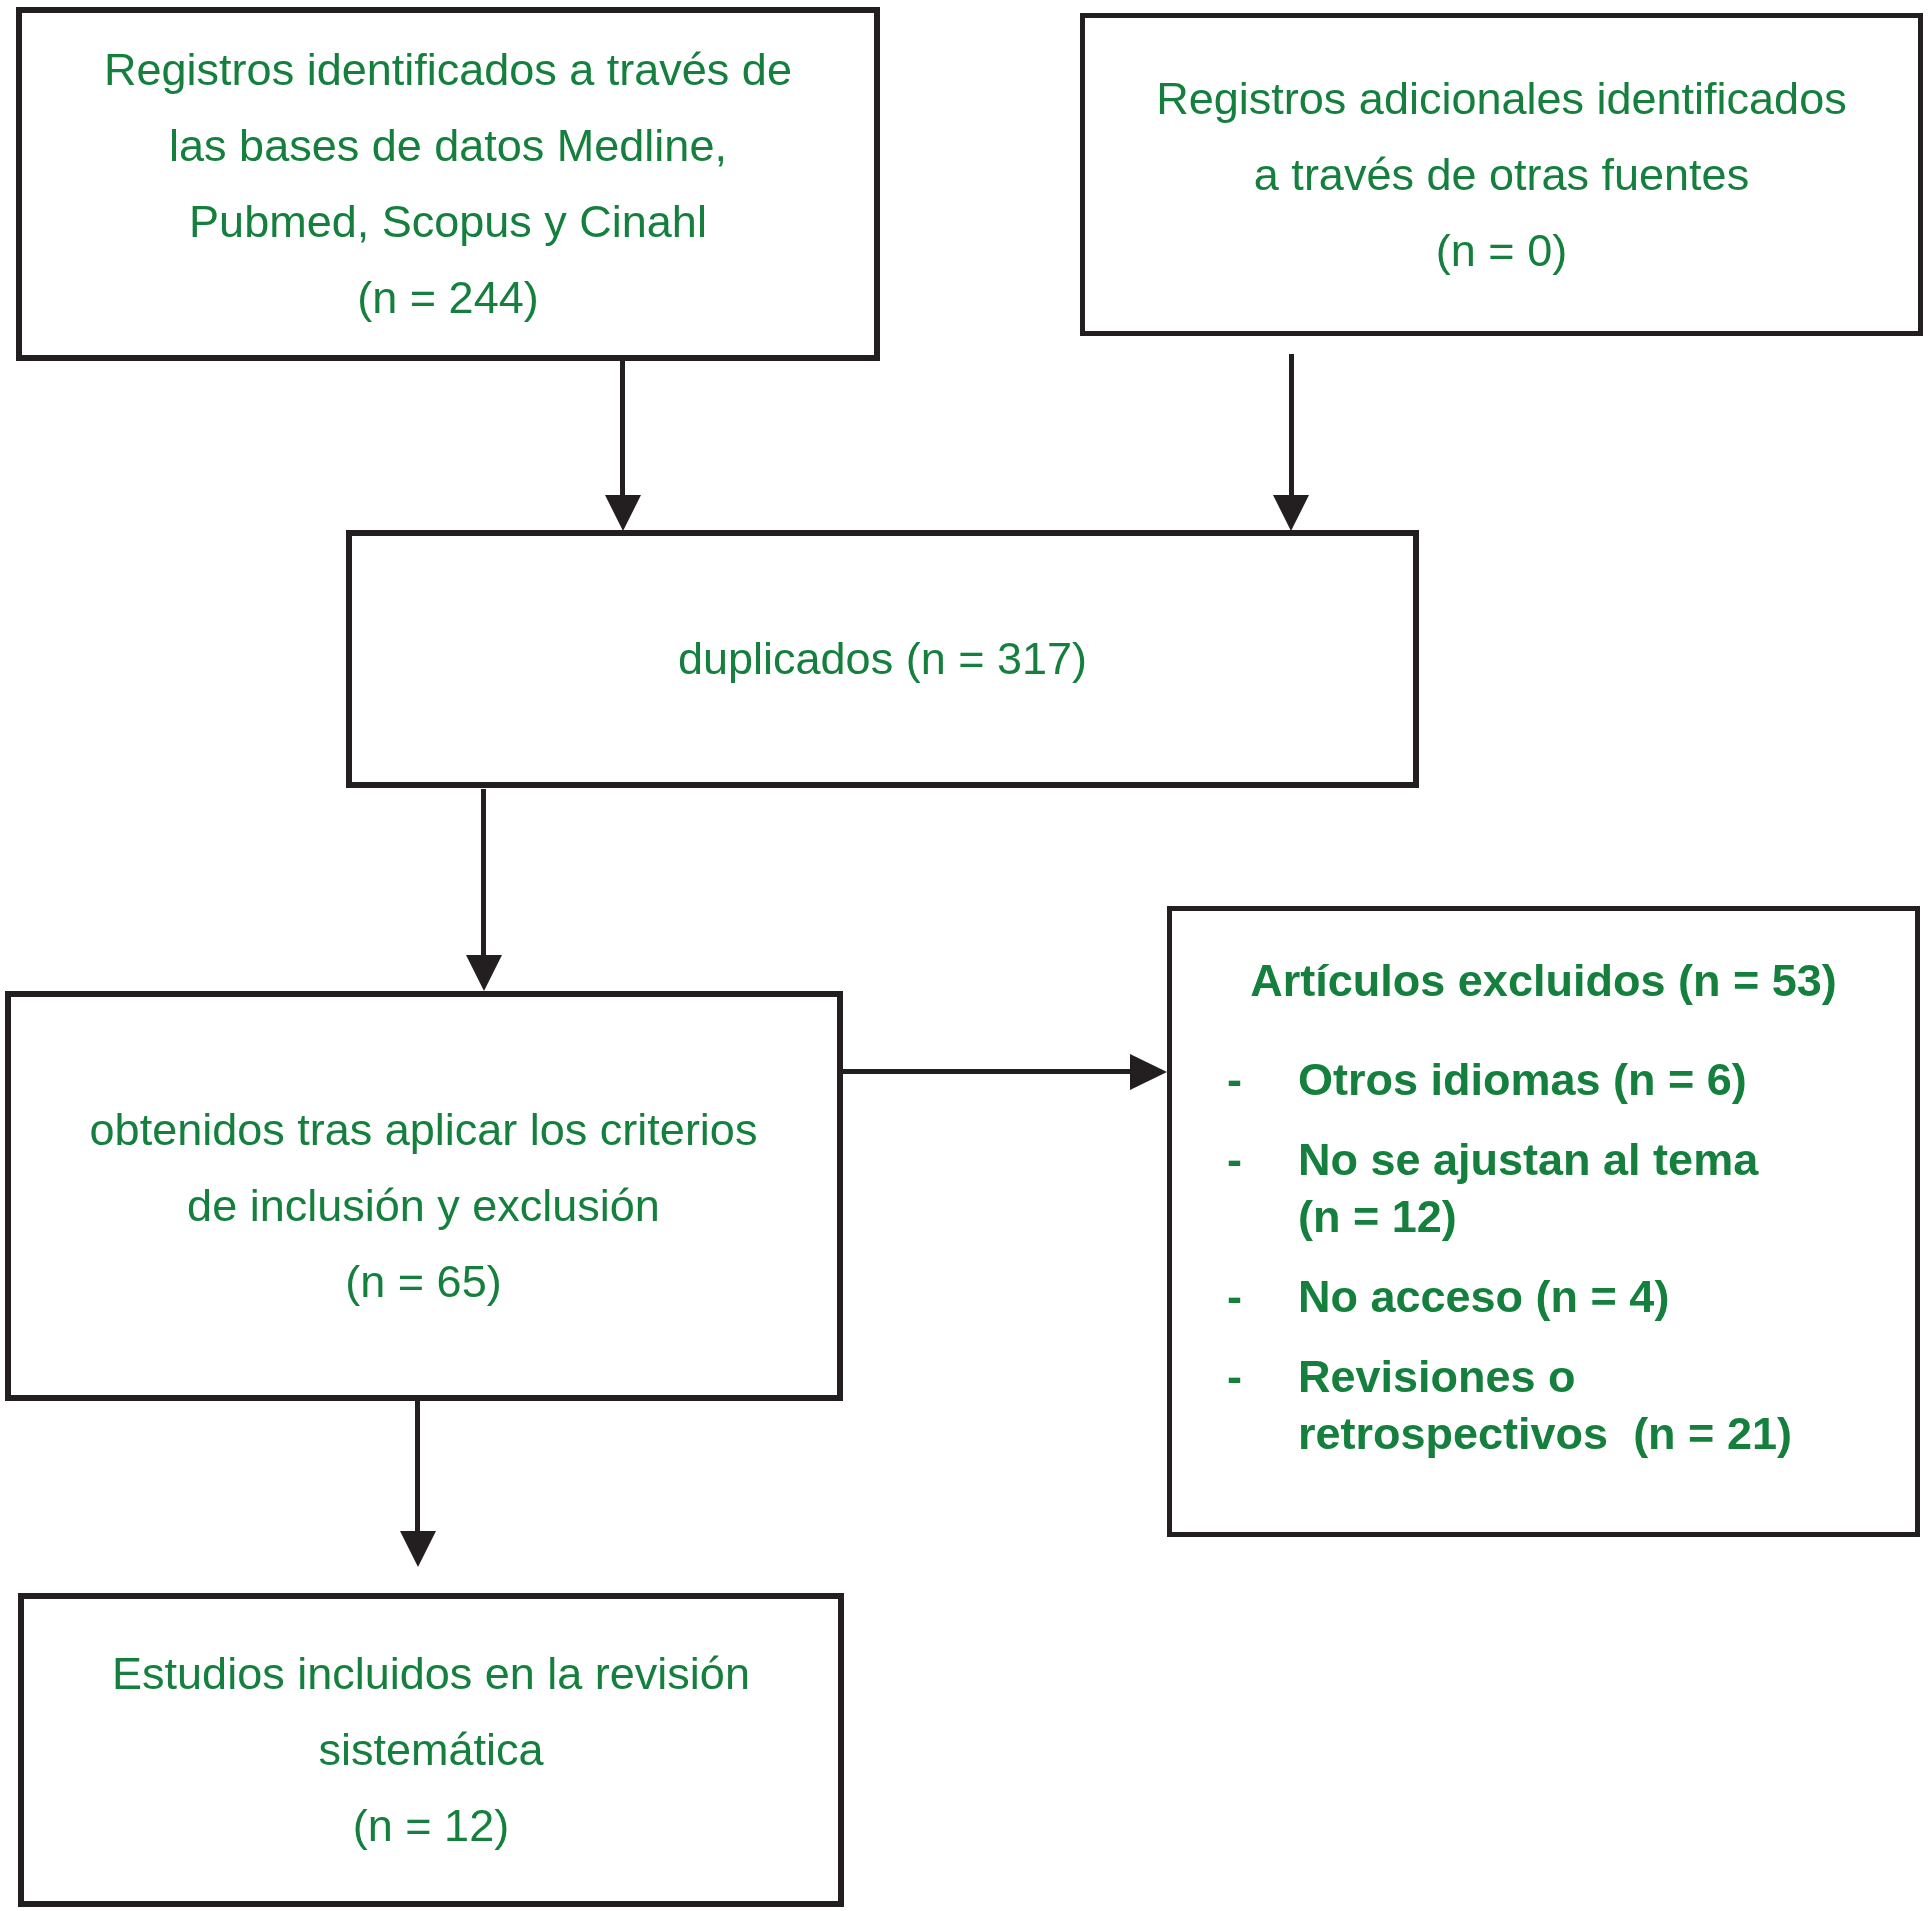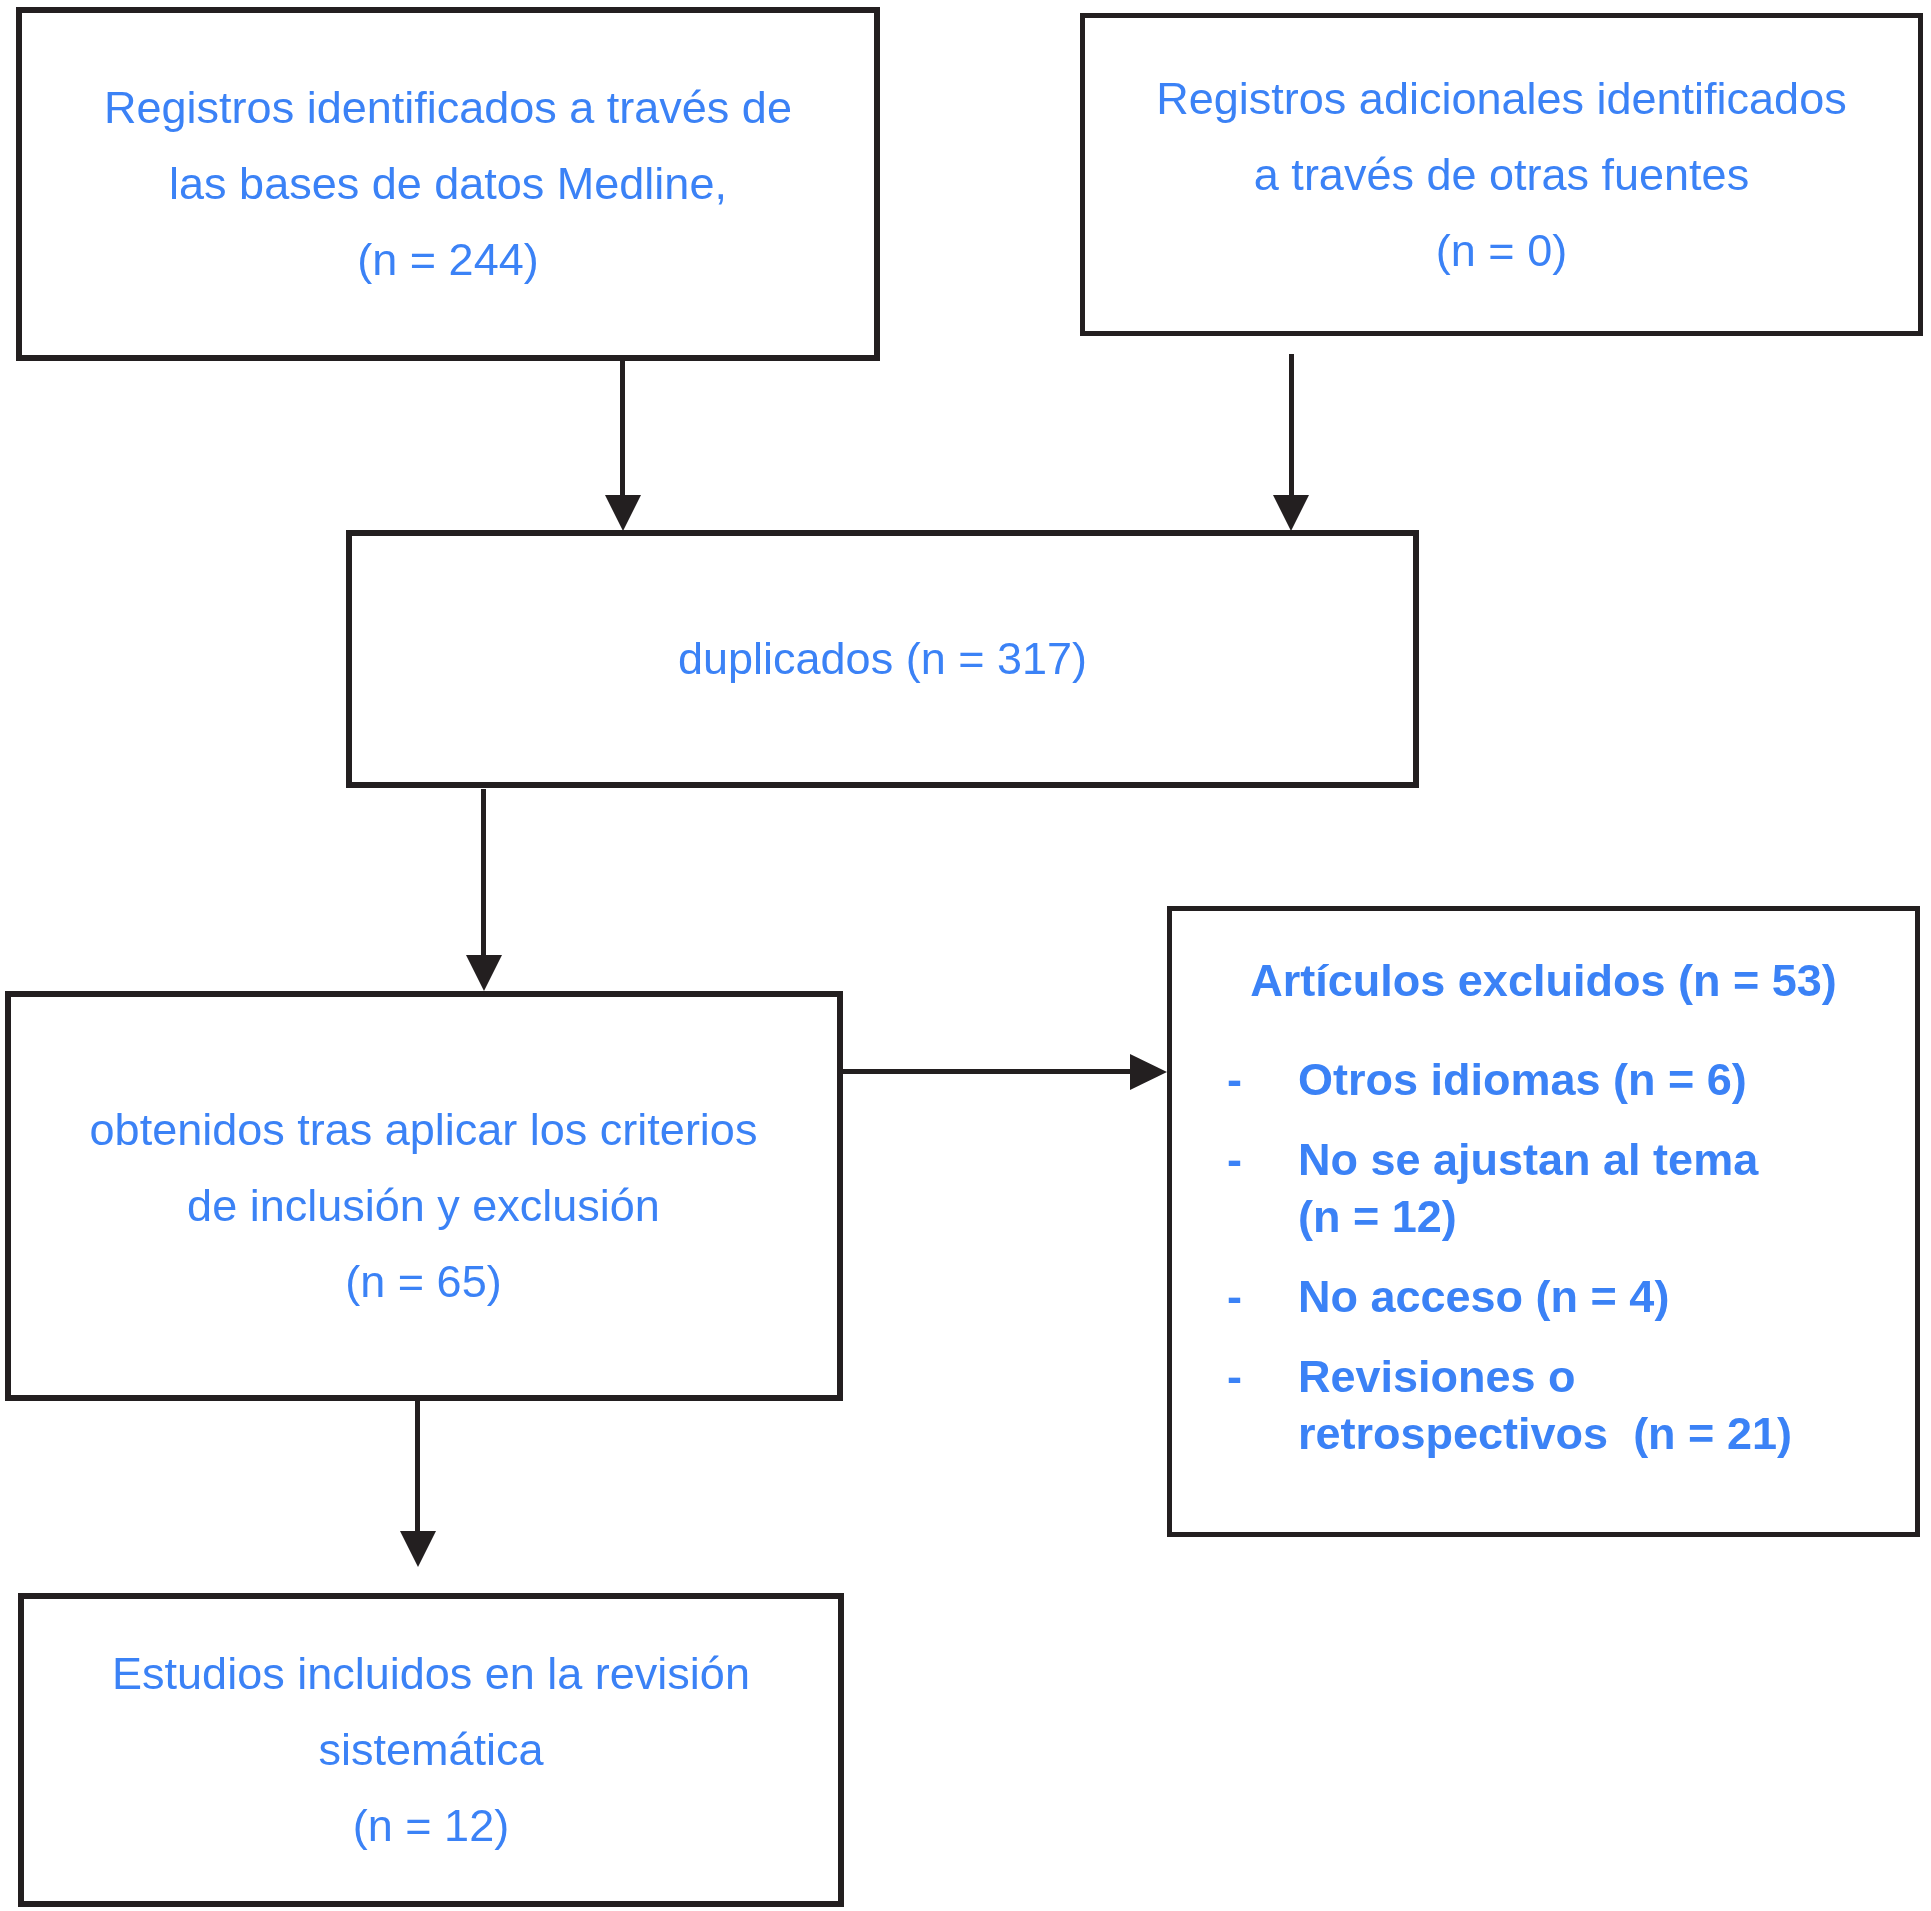--- a/index.html
+++ b/index.html
@@ -2,21 +2,21 @@
 <html style="font-size:14.3px"><head>
 <meta charset="utf-8">
 <style>
   html, body { margin: 0; padding: 0; background: #ffffff; }
   .canvas {
     position: relative;
     width: 1931px;
     height: 1911px;
     background: #ffffff;
     font-family: "Liberation Sans", "DejaVu Sans", sans-serif;
-    color: #3b82f6;
+    color: #15803d;
     overflow: hidden;
   }
   .box {
     position: absolute;
     box-sizing: border-box;
     border: 5.3px solid #231f20;
     background: #ffffff;
     display: flex;
     flex-direction: column;
     justify-content: center;
@@ -86,20 +86,21 @@
   #a5-head { left: 400px;  top: 1531px; }
 </style>
 </head>
 <body>
 
 <div class="canvas">
 
   <div class="box" id="box-identified">
     <div class="line-text">Registros identificados a través de</div>
     <div class="line-text">las bases de datos Medline,</div>
+    <div class="line-text">Pubmed, Scopus y Cinahl</div>
     <div class="line-text">(n = 244)</div>
   </div>
 
   <div class="box" id="box-additional">
     <div class="line-text">Registros adicionales identificados</div>
     <div class="line-text">a través de otras fuentes</div>
     <div class="line-text">(n = 0)</div>
   </div>
 
   <div class="box" id="box-total">

